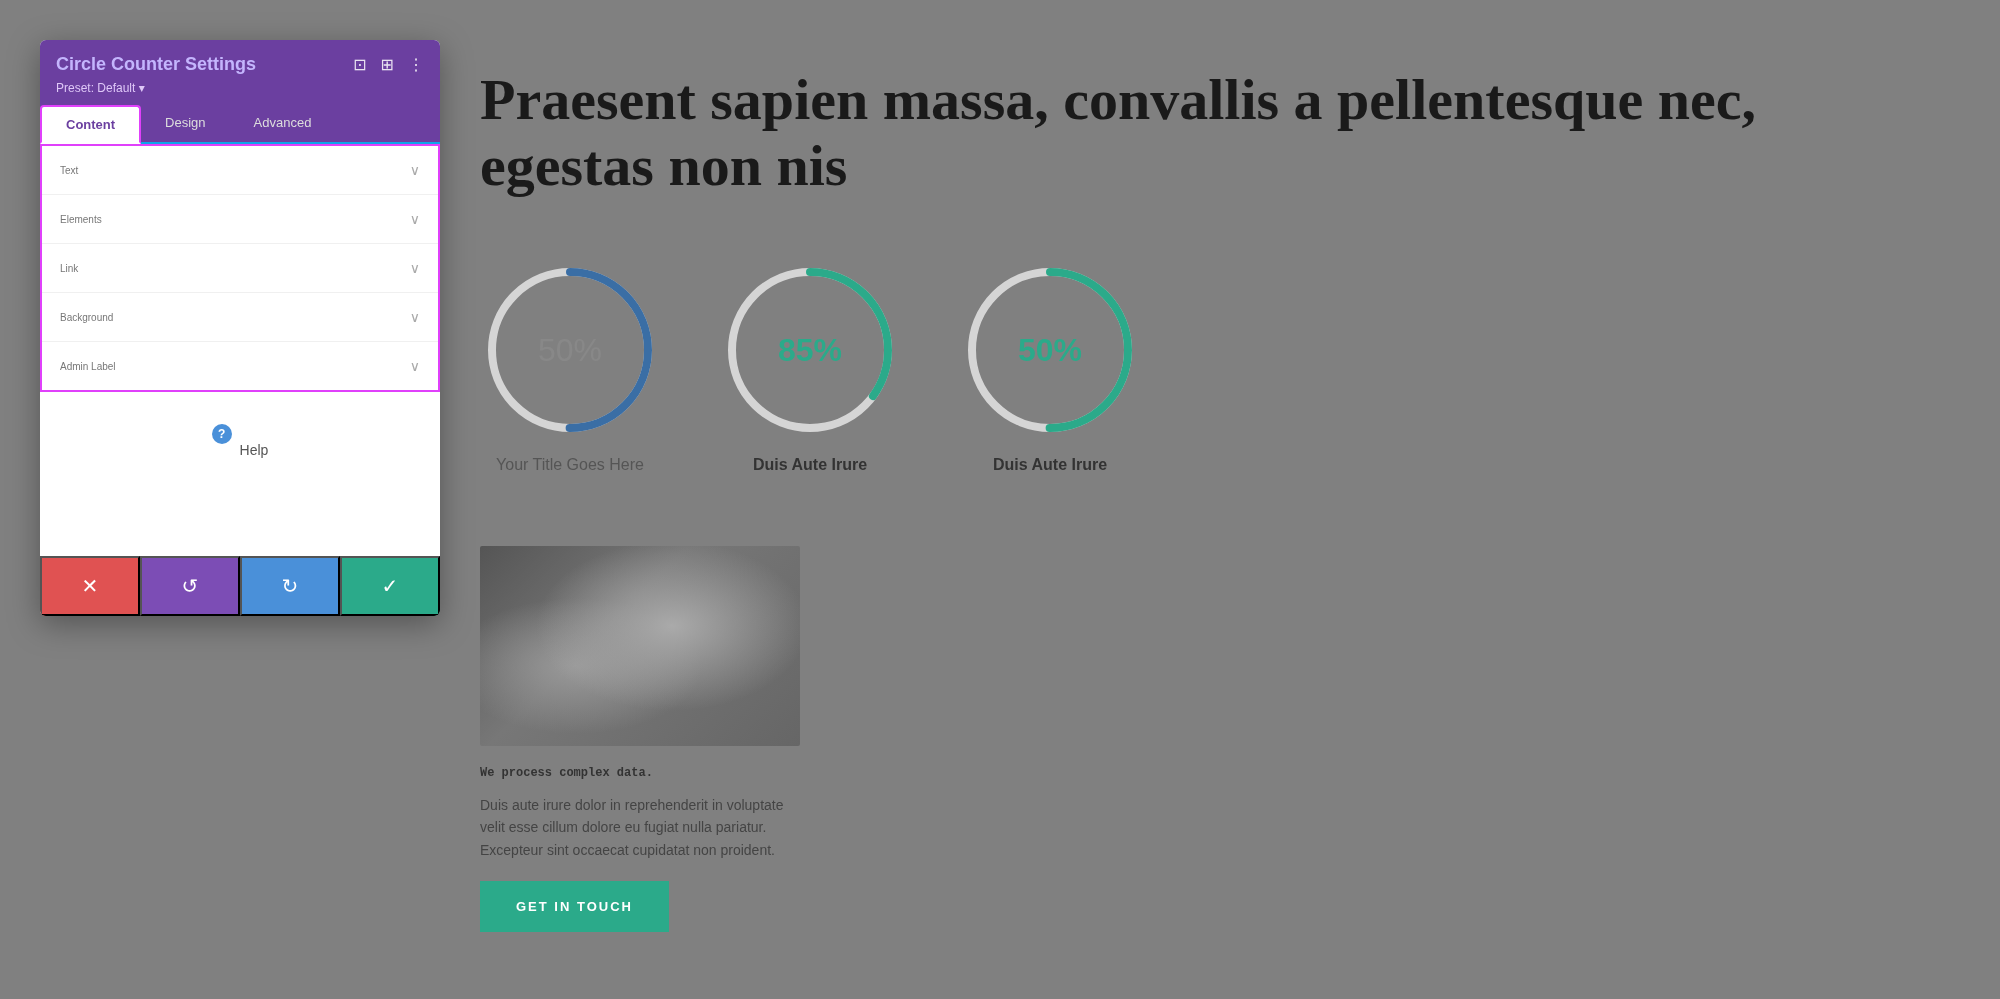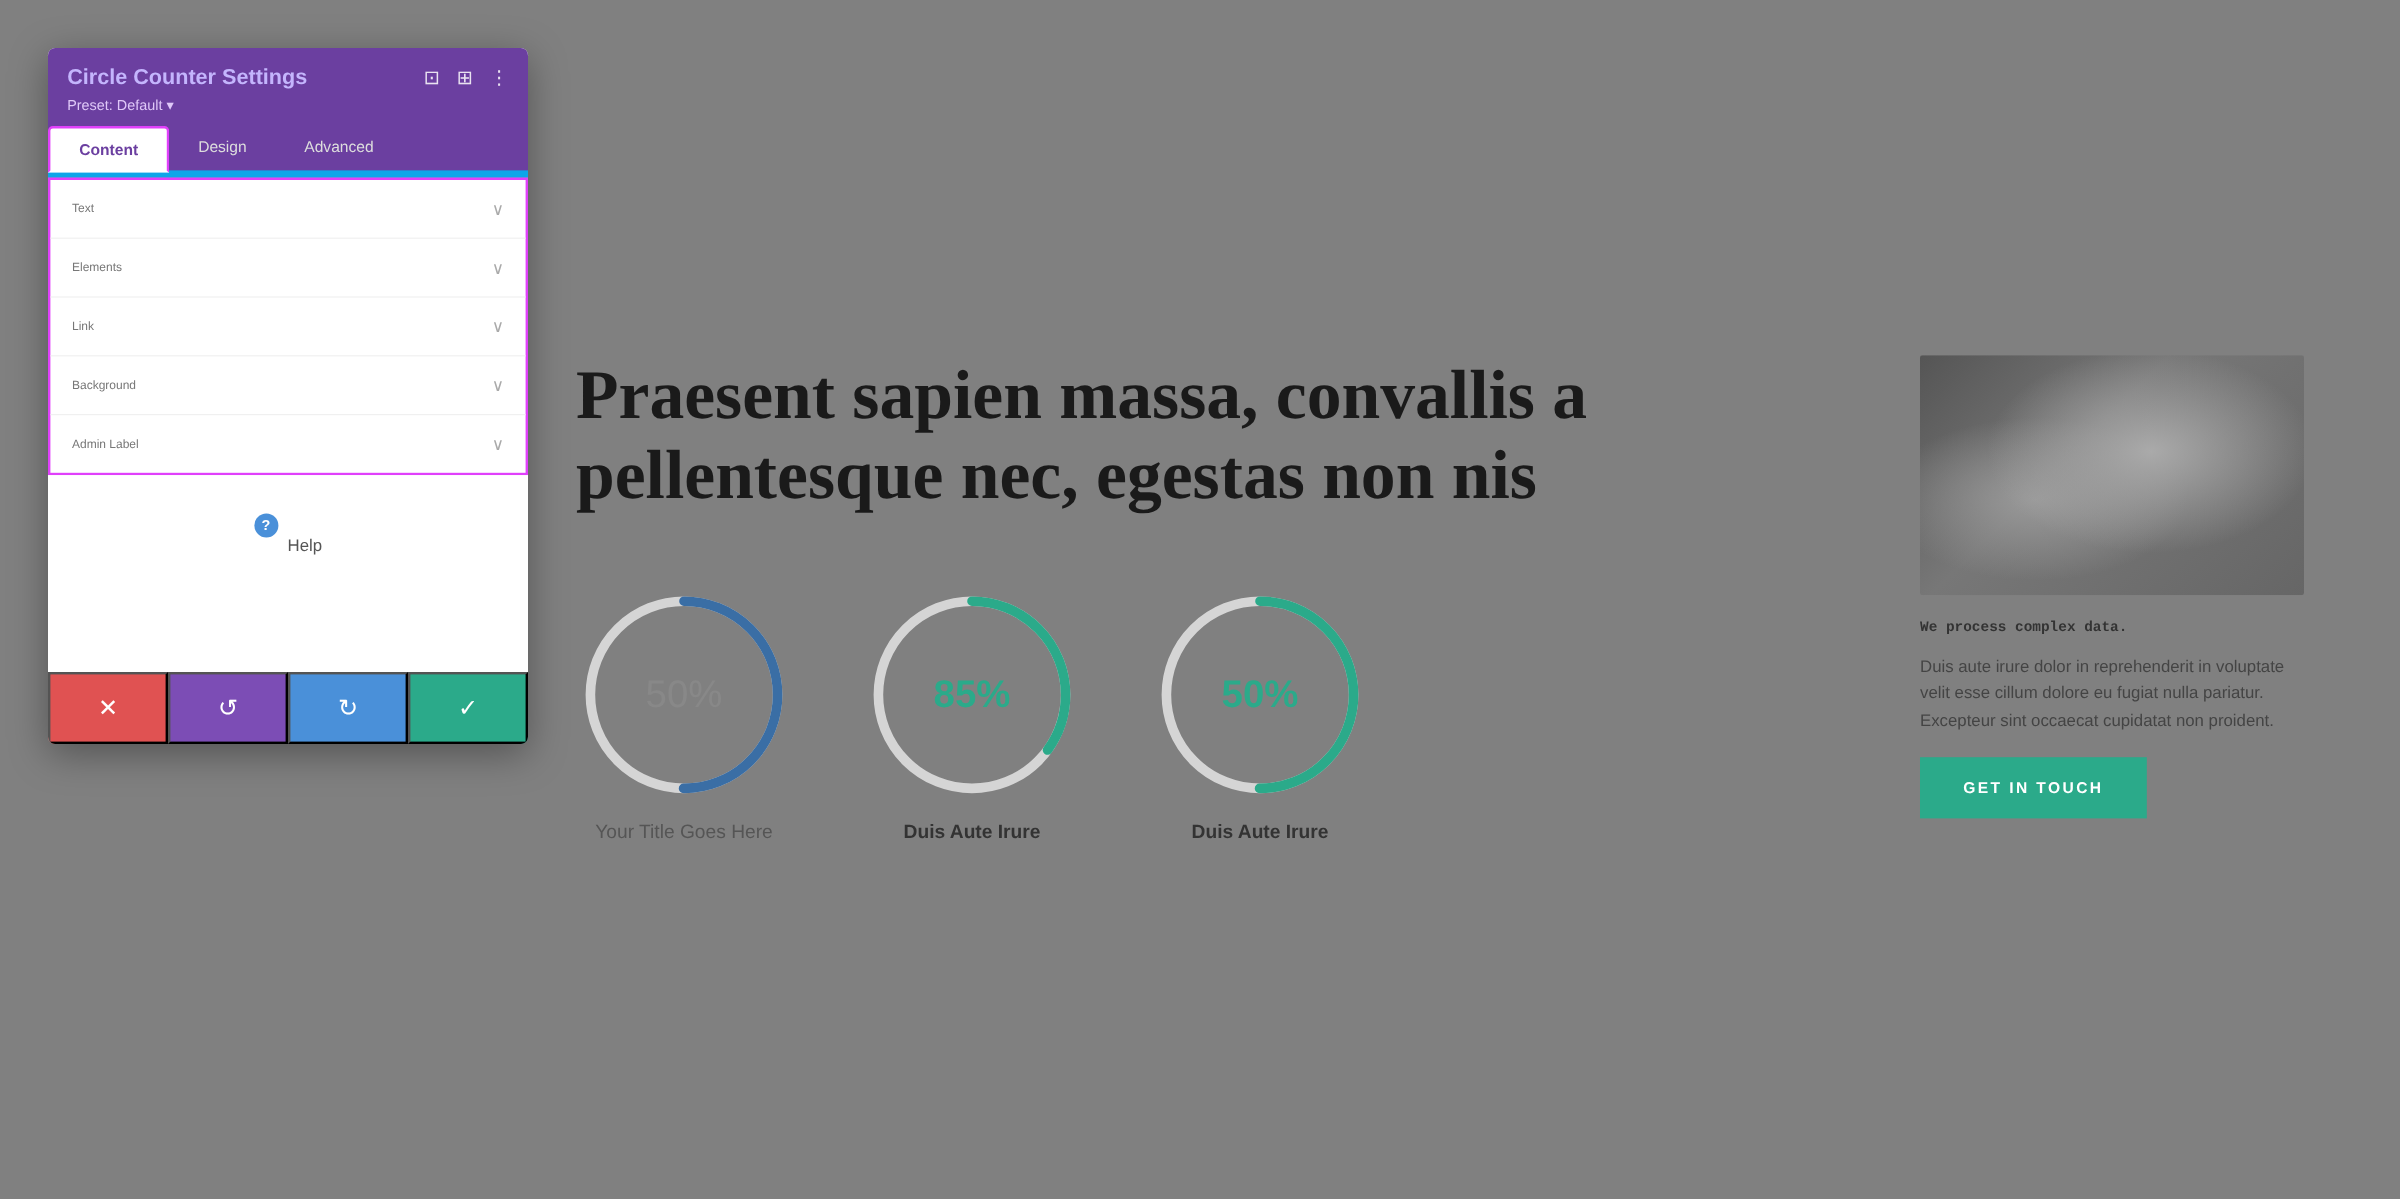--- a/index.html
+++ b/index.html
@@ -21,20 +21,21 @@
       align-items: center;
       justify-content: center;
     }
 
     .content-inner {
       display: flex;
       align-items: flex-start;
       gap: 72px;
       padding: 40px 80px 40px 480px;
       width: 100%;
+      flex-direction: column;
     }
 
     .content-left {
       flex: 1;
     }
 
     .main-heading {
       font-size: 58px;
       font-weight: 800;
       color: #1a1a1a;
@@ -213,21 +214,21 @@
     }
 
     .panel-preset {
       font-size: 12px;
       color: #dfc8f8;
     }
 
     .panel-tabs {
       display: flex;
       background: #6b3fa0;
-      border-bottom: 6px solid #0ea5e9;
+      border-bottom: 2px solid #0ea5e9;
     }
 
     .panel-tab {
       padding: 10px 24px;
       font-size: 13px;
       color: #ddd;
       cursor: pointer;
       border-radius: 4px 4px 0 0;
       margin-bottom: -2px;
     }

